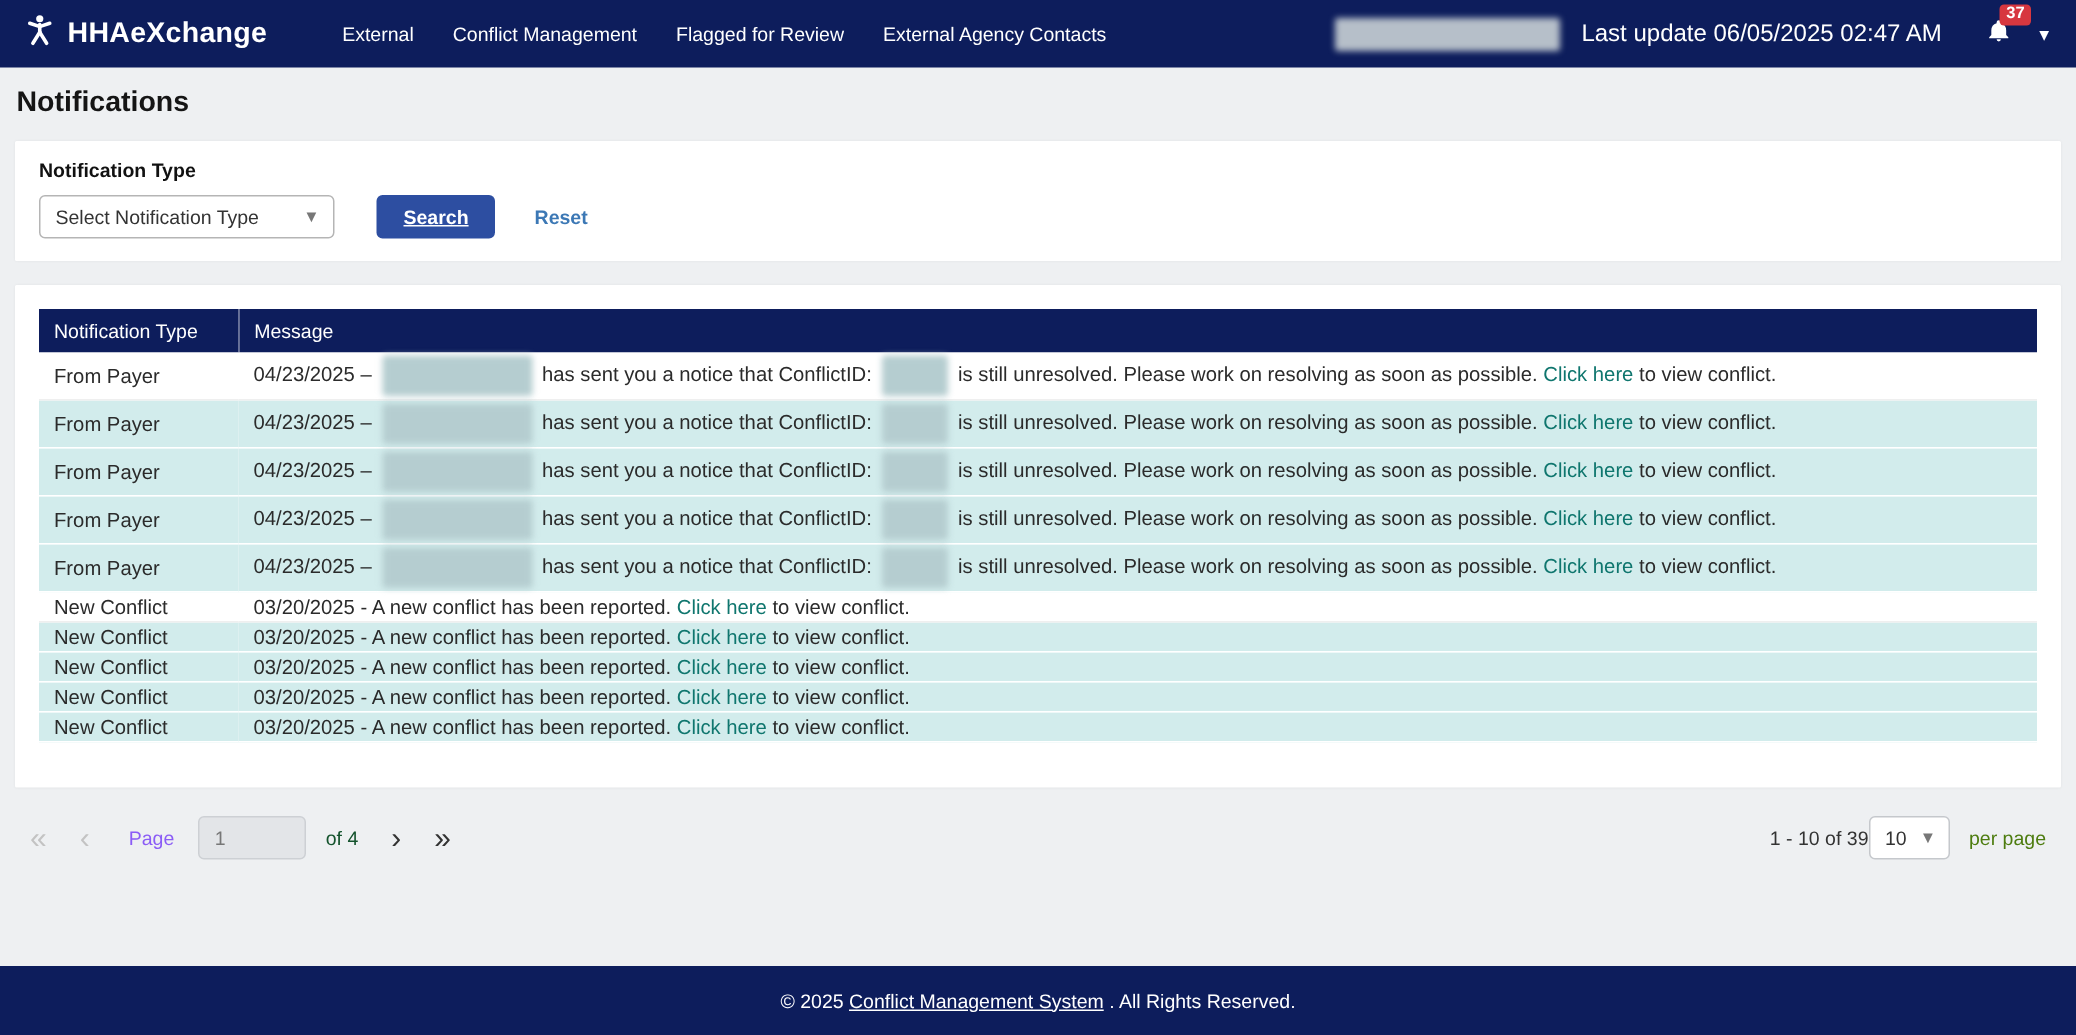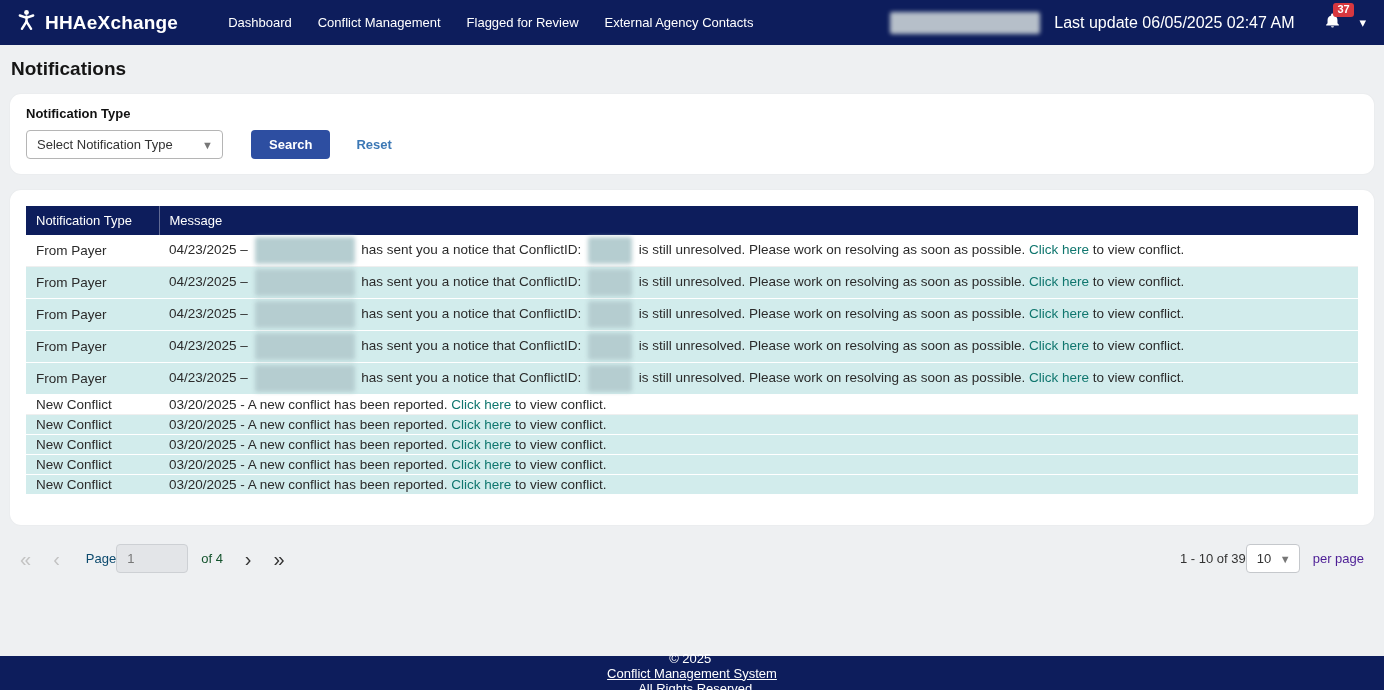--- a/index.html
+++ b/index.html
@@ -41,39 +41,40 @@
   .nav-caret { font-size: 13px; color: #fff; cursor: pointer; margin-left: 4px; }
 
   
   .page-title {
     font-size: 19px; font-weight: bold; color: #151515;
     margin: 13px 11px 14px;
   }
 
   
   .card {
-    background: #fff; border-radius: 11px; margin: 0 10px;
+    background: #fff; border-radius: 1px; margin: 0 10px;
     box-shadow: 0 0 2px rgba(0,0,0,0.06);
   }
   .filter-card { padding: 12px 16px 15px; }
   .filter-label { font-size: 13px; font-weight: bold; color: #111; margin-bottom: 9px; }
   .filter-row { display: flex; align-items: center; }
   .fake-select {
     width: 197px; height: 29px; border: 1px solid #b5b5b5; border-radius: 4px;
     display: flex; align-items: center; justify-content: space-between;
     padding: 0 9px 0 10px; font-size: 13px; color: #333; background: #fff;
     cursor: pointer;
     text-align: center;
   }
   .select-caret { color: #777; font-size: 11px; }
   .search-btn {
     margin-left: 28px; background: #2d4ea1; color: #fff; border: none;
     font-family: "Liberation Sans", sans-serif;
     font-size: 13px; font-weight: bold; padding: 7px 18px; border-radius: 4px;
     cursor: pointer;
+    text-decoration: underline;
   }
   .reset-link {
     margin-left: 26px; color: #3c78b5; font-size: 13px; font-weight: 600;
     text-decoration: none; cursor: pointer;
   }
 
   
   .table-card { margin-top: 16px; padding: 16px 16px 30px; }
   table.notif-table { width: 100%; border-collapse: collapse; font-size: 13.5px; }
   .notif-table thead th {
@@ -97,45 +98,44 @@
   
   .pagination {
     display: flex; align-items: center; margin: 19px 20px 0 20px;
     font-size: 13px; color: #555;
   }
   .pg-icon { font-size: 20px; line-height: 1; cursor: pointer; user-select: none; }
   .pg-disabled { color: #c3c3c3; cursor: default; }
   .pg-active { color: #333; }
   .pg-first { margin-right: 22px; }
   .pg-prev { margin-right: 26px; }
-  .pg-label { margin-right: 0; color: #0c4a6e; }
+  .pg-label { margin-right: 16px; color: #8b5cf6; }
   .page-input {
     width: 72px; height: 29px; background: #e3e5e8; border: 1px solid #cdd0d4;
     border-radius: 4px; font-family: "Liberation Sans", sans-serif;
     font-size: 13px; color: #777; padding: 0 10px; margin-right: 13px;
   }
   .pg-of { margin-right: 22px; color: #14532d; }
   .pg-next { margin-right: 22px; }
   .pg-right { margin-left: auto; display: flex; align-items: center; }
   .pg-range { color: #333; }
   .perpage-select {
     width: 54px; height: 29px; border: 1px solid #c5c8cc; border-radius: 4px;
     background: #fff; display: flex; align-items: center; justify-content: space-between;
     padding: 0 8px 0 10px; font-size: 13px; color: #333; cursor: pointer;
     margin-right: 13px;
   }
-  .pg-perpage { color: #4c1d95; }
+  .pg-perpage { color: #4d7c0f; }
 
   
   .footer {
-    position: absolute; bottom: 0; left: 0; width: 100%; height: 34px;
+    position: absolute; bottom: 0; left: 0; width: 100%; height: 46px;
     background: #0d1d5c; color: #fff; font-size: 13px;
     display: flex; align-items: center; justify-content: center;
     white-space: pre;
-    flex-direction: column;
   }
   .footer a { color: #fff; text-decoration: underline; cursor: pointer; }
 </style>
 </head>
 <body>
 
 <div class="topnav">
   <div class="brand">
     <span>
       <svg width="25" height="27" viewBox="0 0 24 24">
@@ -146,21 +146,21 @@
           <line x1="12.4" y1="9.2" x2="18.4" y2="7.2"></line>
           <line x1="12" y1="13" x2="7.6" y2="20"></line>
           <line x1="12" y1="13" x2="16.4" y2="20"></line>
         </g>
       </svg>
     </span>
     <span class="brand-text">HHAeXchange</span>
   </div>
 
   <div class="nav-menu">
-      <a href="#" class="nav-item">Dashboard</a>
+      <a href="#" class="nav-item">External</a>
       <a href="#" class="nav-item">Conflict Management</a>
       <a href="#" class="nav-item">Flagged for Review</a>
       <a href="#" class="nav-item">External Agency Contacts</a>
     </div>
 
   <div class="nav-right">
     <div class="redact-nav"></div>
     <span class="last-update">Last update 06/05/2025 02:47 AM</span>
     <div class="bell-wrap">
       <span>

